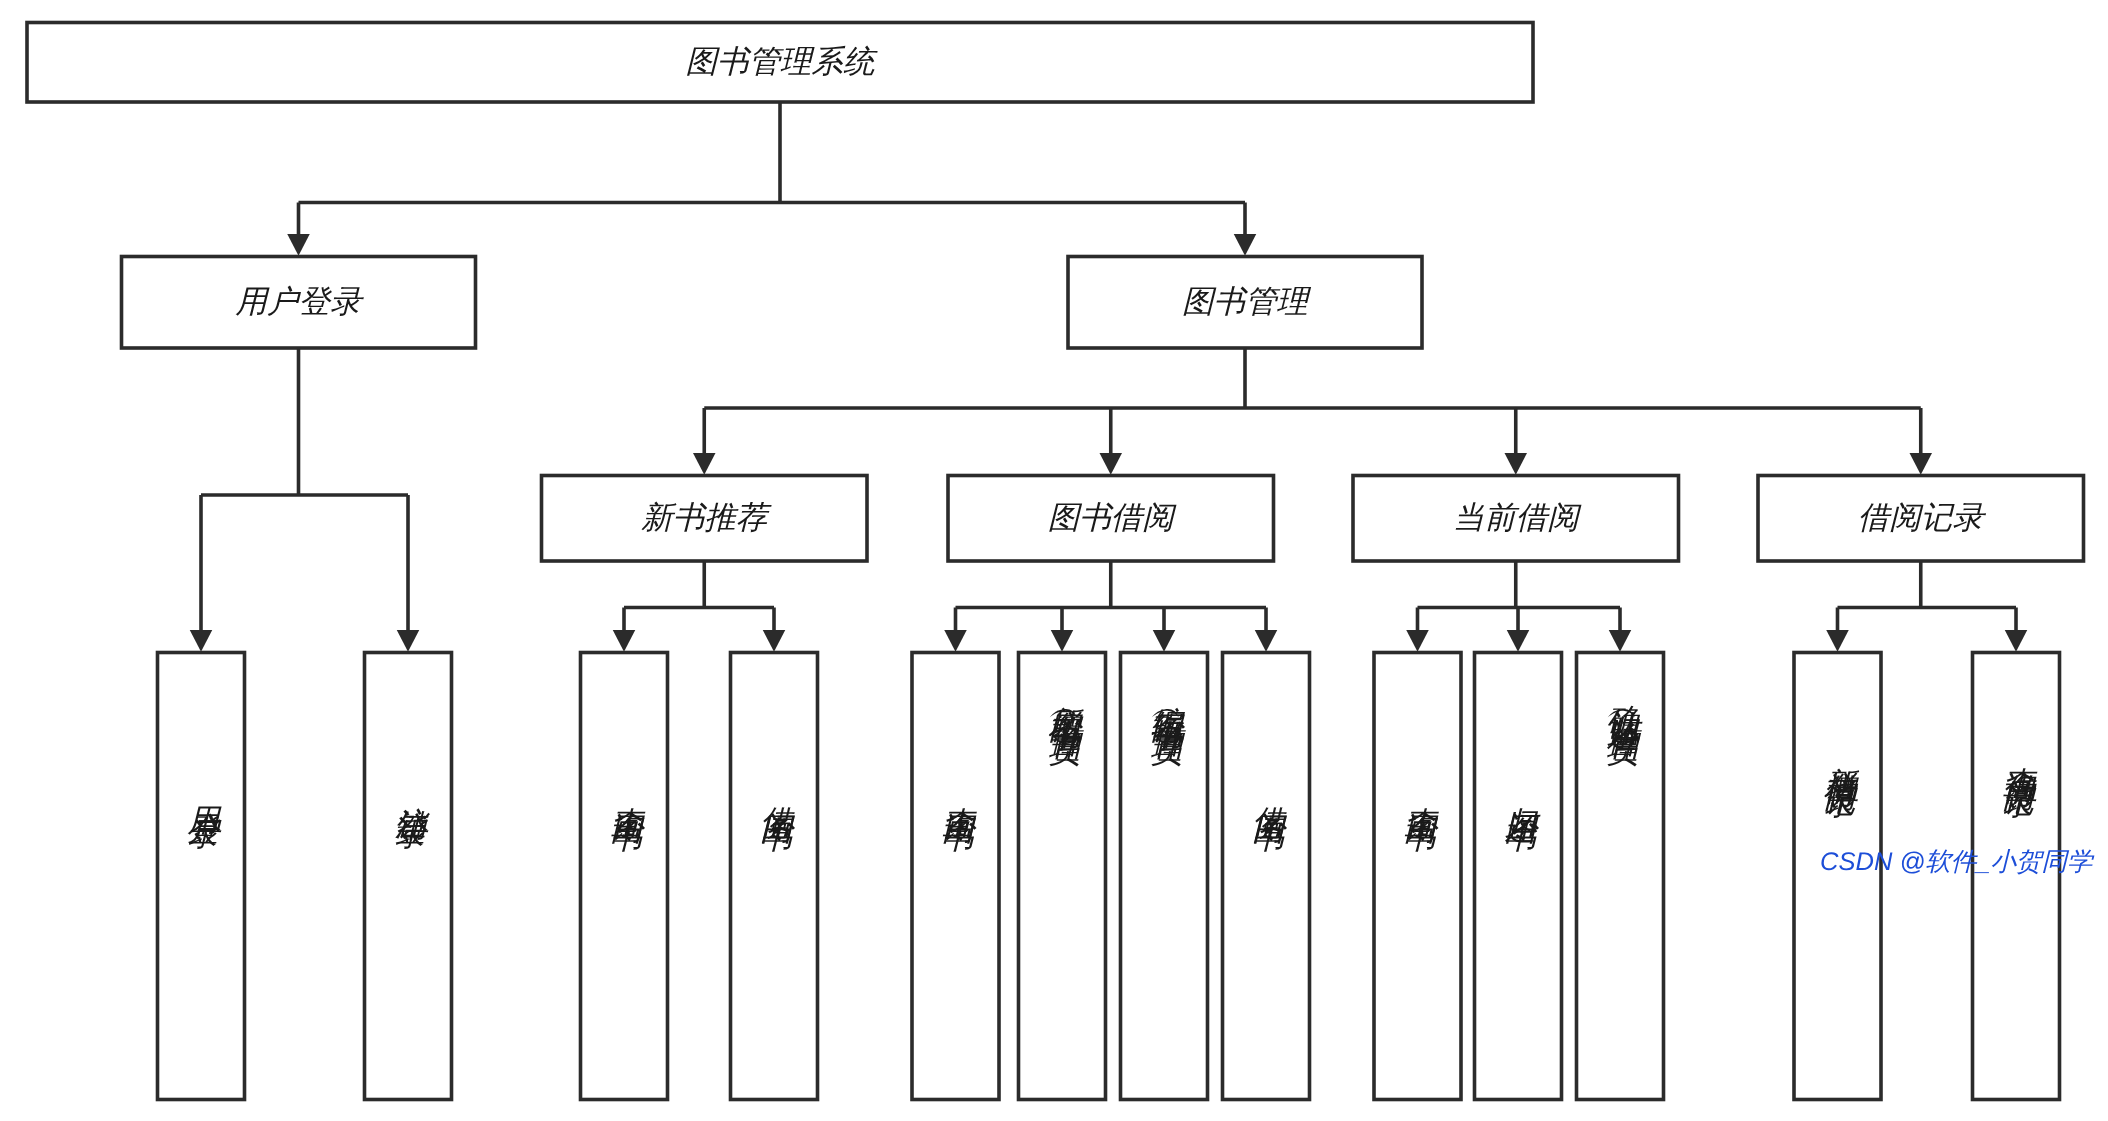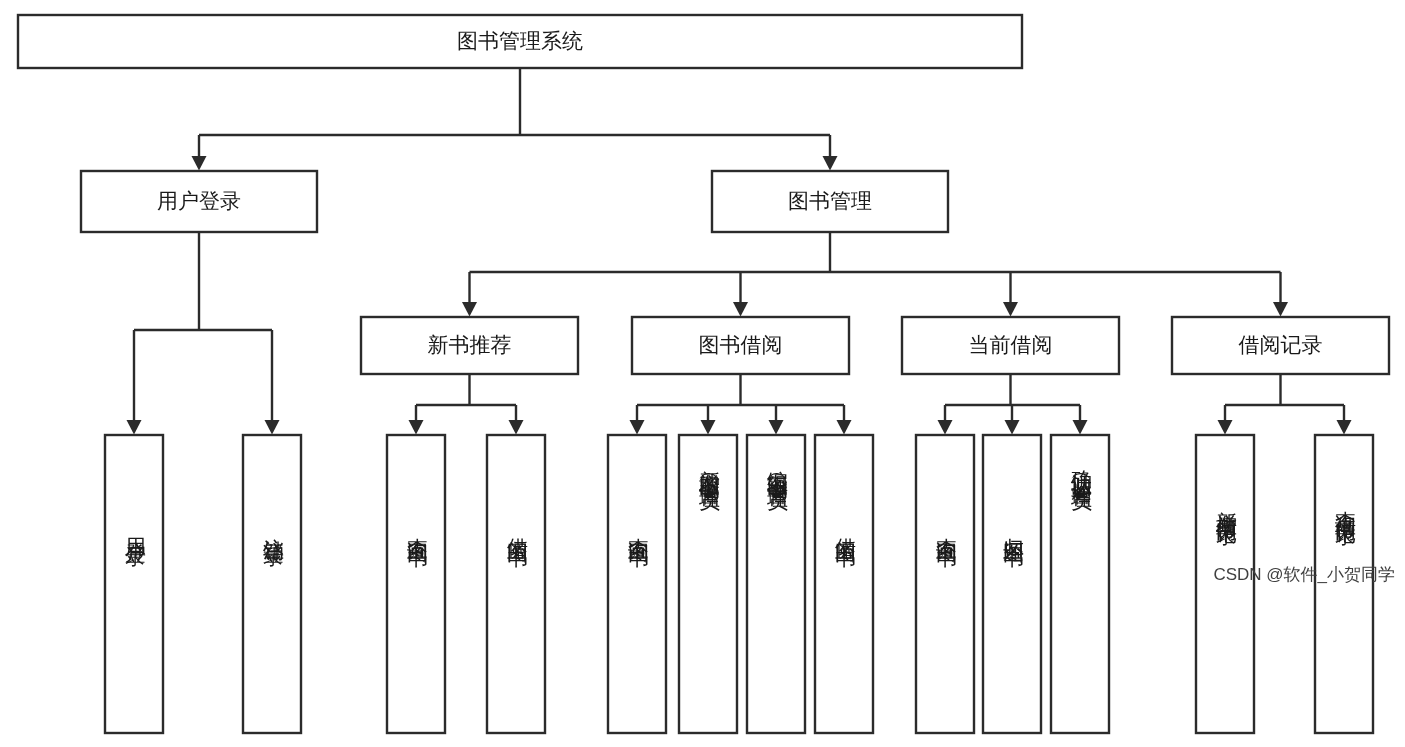--- a/index.html
+++ b/index.html
@@ -12,20 +12,21 @@
     width: 1405px;
     height: 747px;
     font-family: "Liberation Sans", "DejaVu Sans", sans-serif;
     overflow: hidden;
     position: relative;
   }
   #diagram-root {
     position: relative;
     width: 1405px;
     height: 592px;
+    font-style: italic;
   }
   svg#tree-svg {
     position: absolute;
     top: 0;
     left: 0;
     width: 1405px;
     height: 747px;
     display: block;
   }
   .node-box {
@@ -59,21 +60,21 @@
     glyph-orientation-vertical: 0;
     letter-spacing: 3px;
     dominant-baseline: middle;
   }
   .watermark {
     position: absolute;
     right: 10px;
     bottom: 6px;
     font-family: "Liberation Sans", "DejaVu Sans", sans-serif;
     font-size: 17px;
-    color: #404040;
+    color: #1d4ed8;
     white-space: nowrap;
     pointer-events: none;
   }
 </style>
 </head>
 <body>
 
 <div id="diagram-root">
 
   <svg id="tree-svg" viewBox="0 0 1405 747" xmlns="http://www.w3.org/2000/svg">

